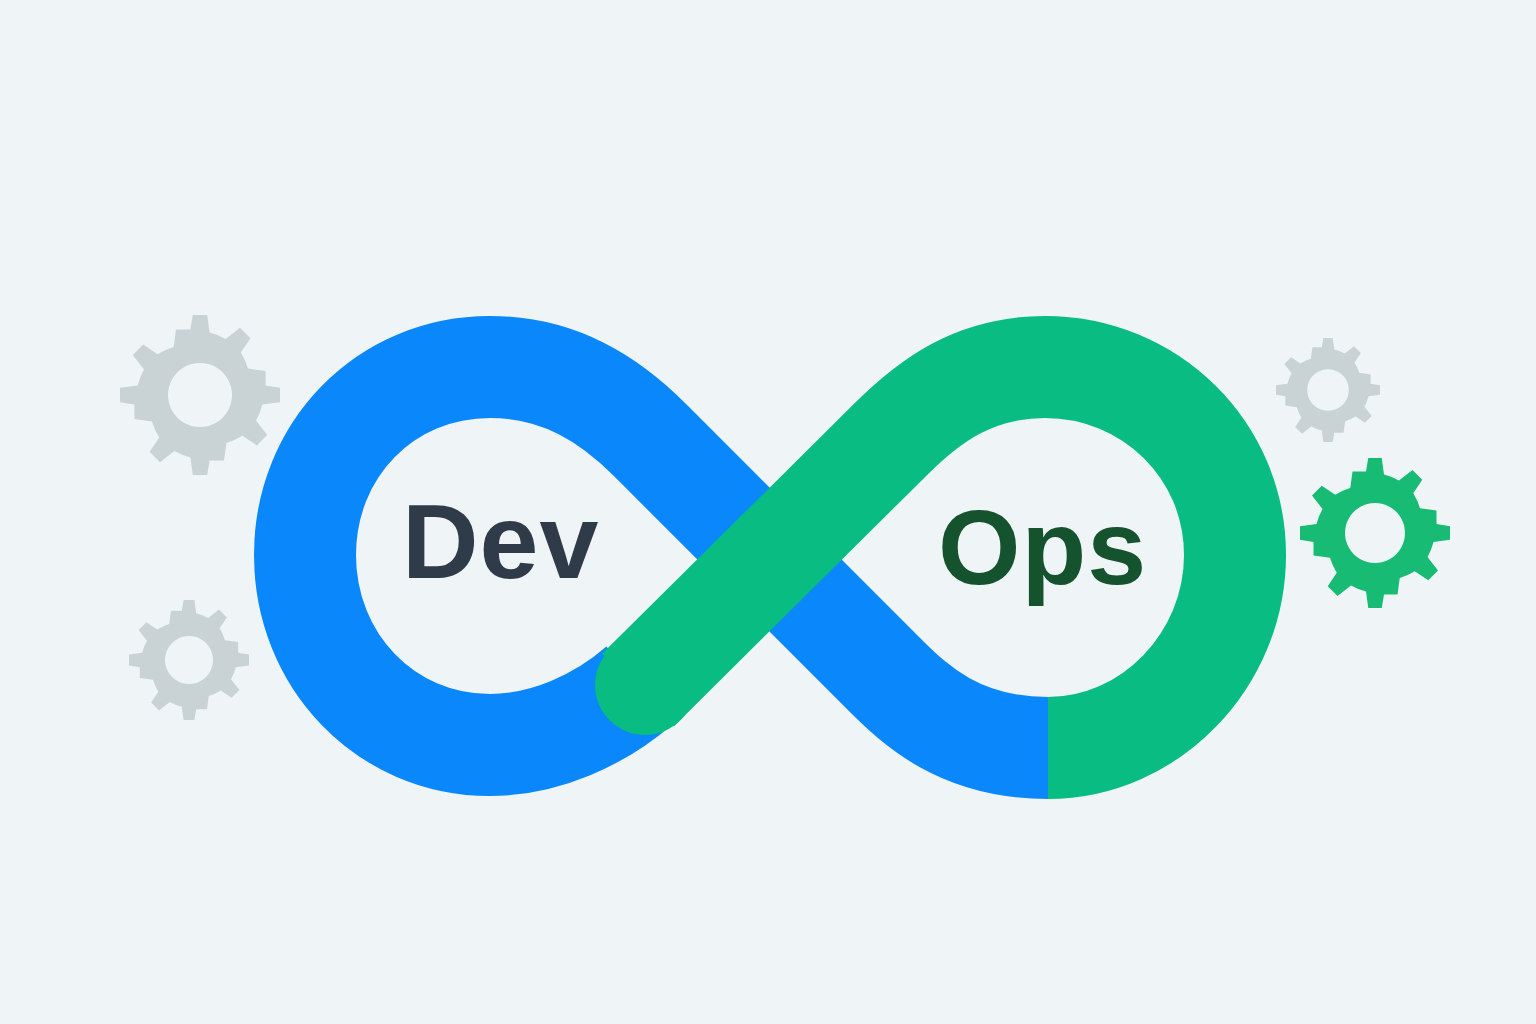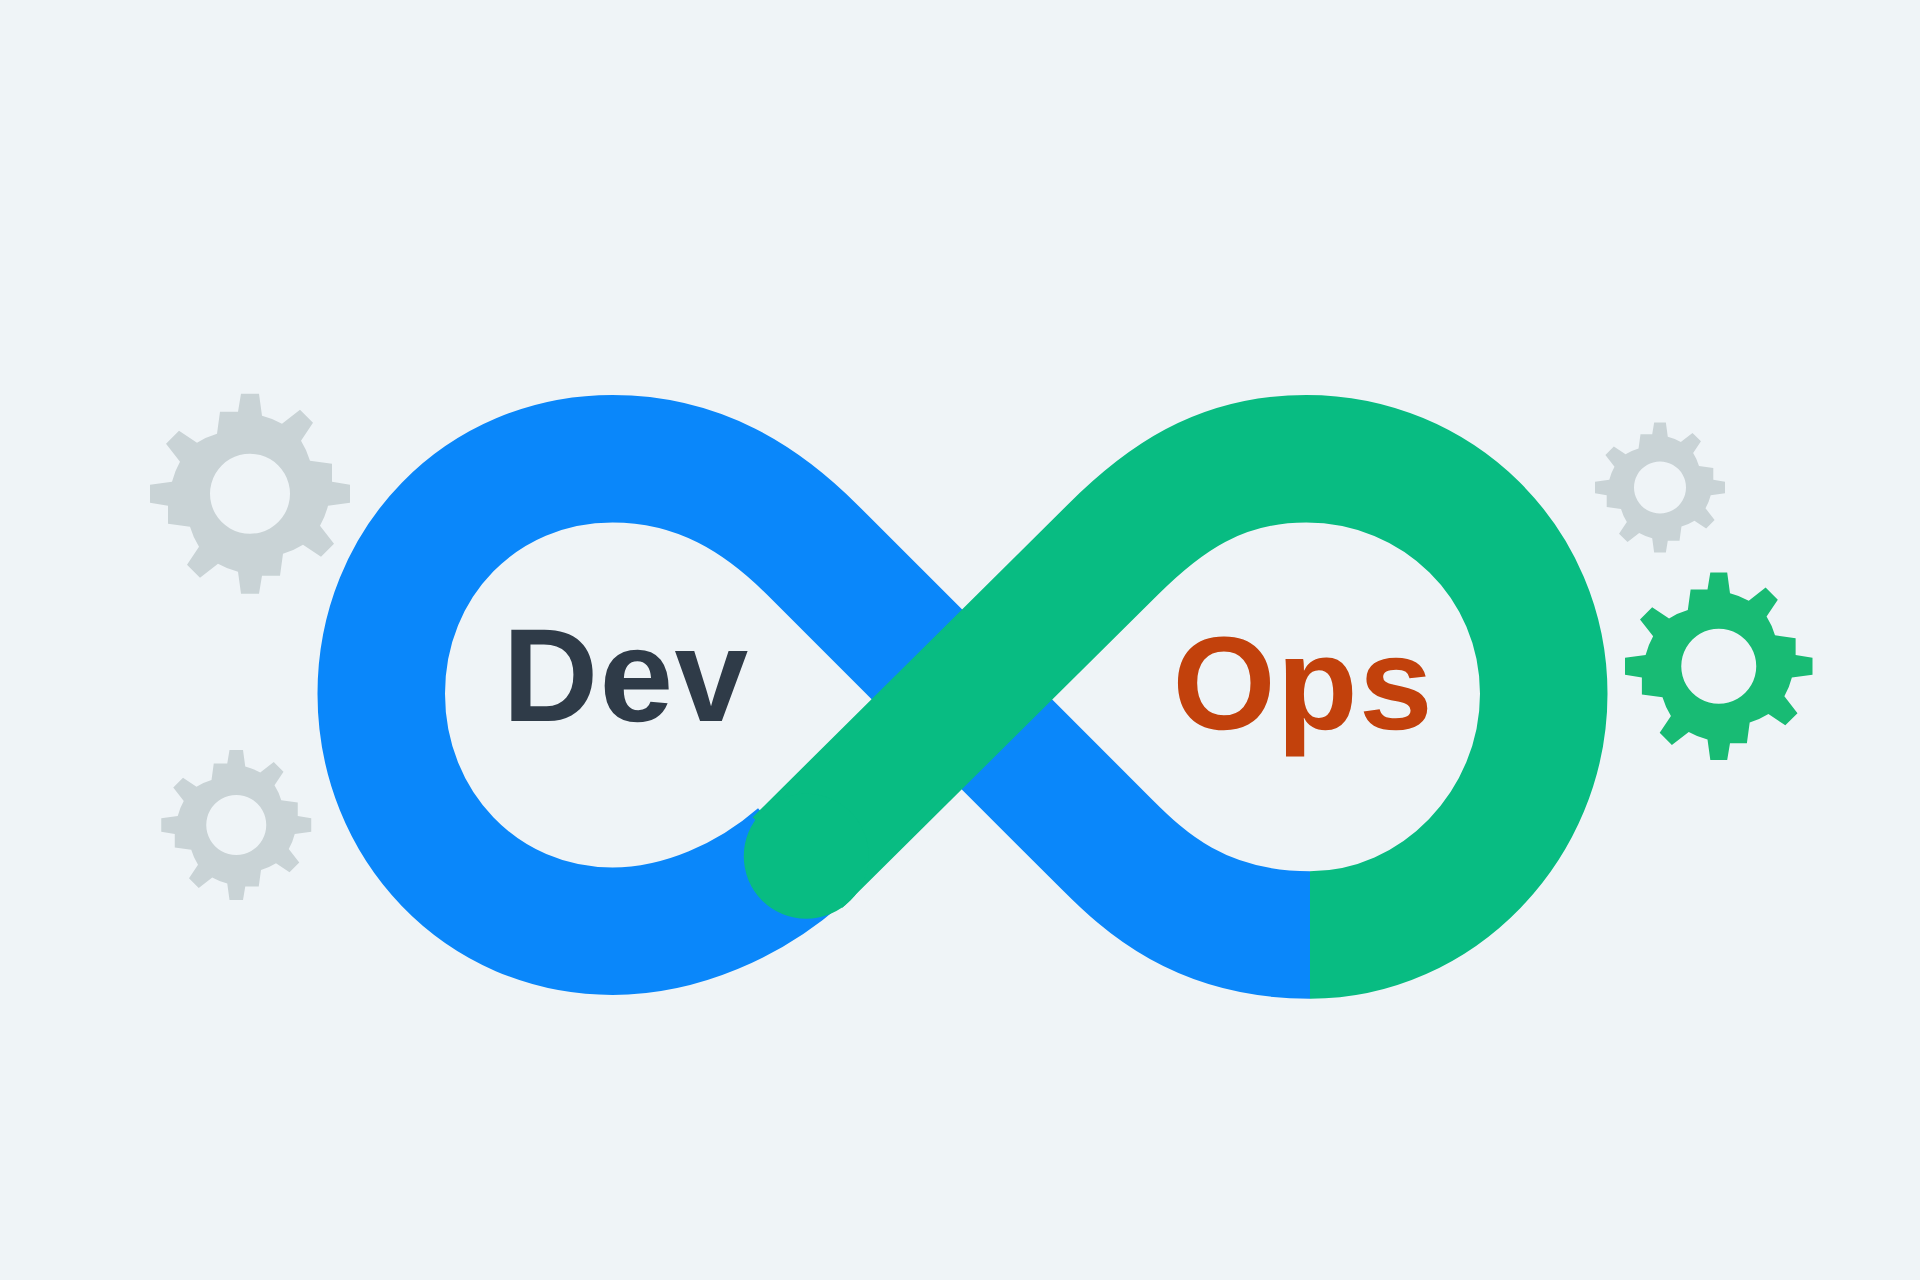--- a/index.html
+++ b/index.html
@@ -46,14 +46,14 @@
       </g>
     <g transform="translate(1328,390) scale(0.52)" fill="#c9d3d6">
         <use href="#gear-shape"></use>
       </g>
     <g transform="translate(1375,533) scale(0.75)" fill="#18bb74">
         <use href="#gear-shape"></use>
       </g>
   </svg>
 
   <div class="word word-dev" style="color:#2f3b48">Dev</div>
-  <div class="word word-ops" style="color:#c2410c">Ops</div>
+  <div class="word word-ops" style="color:#14532d">Ops</div>
 </div>
 
 </body></html>

